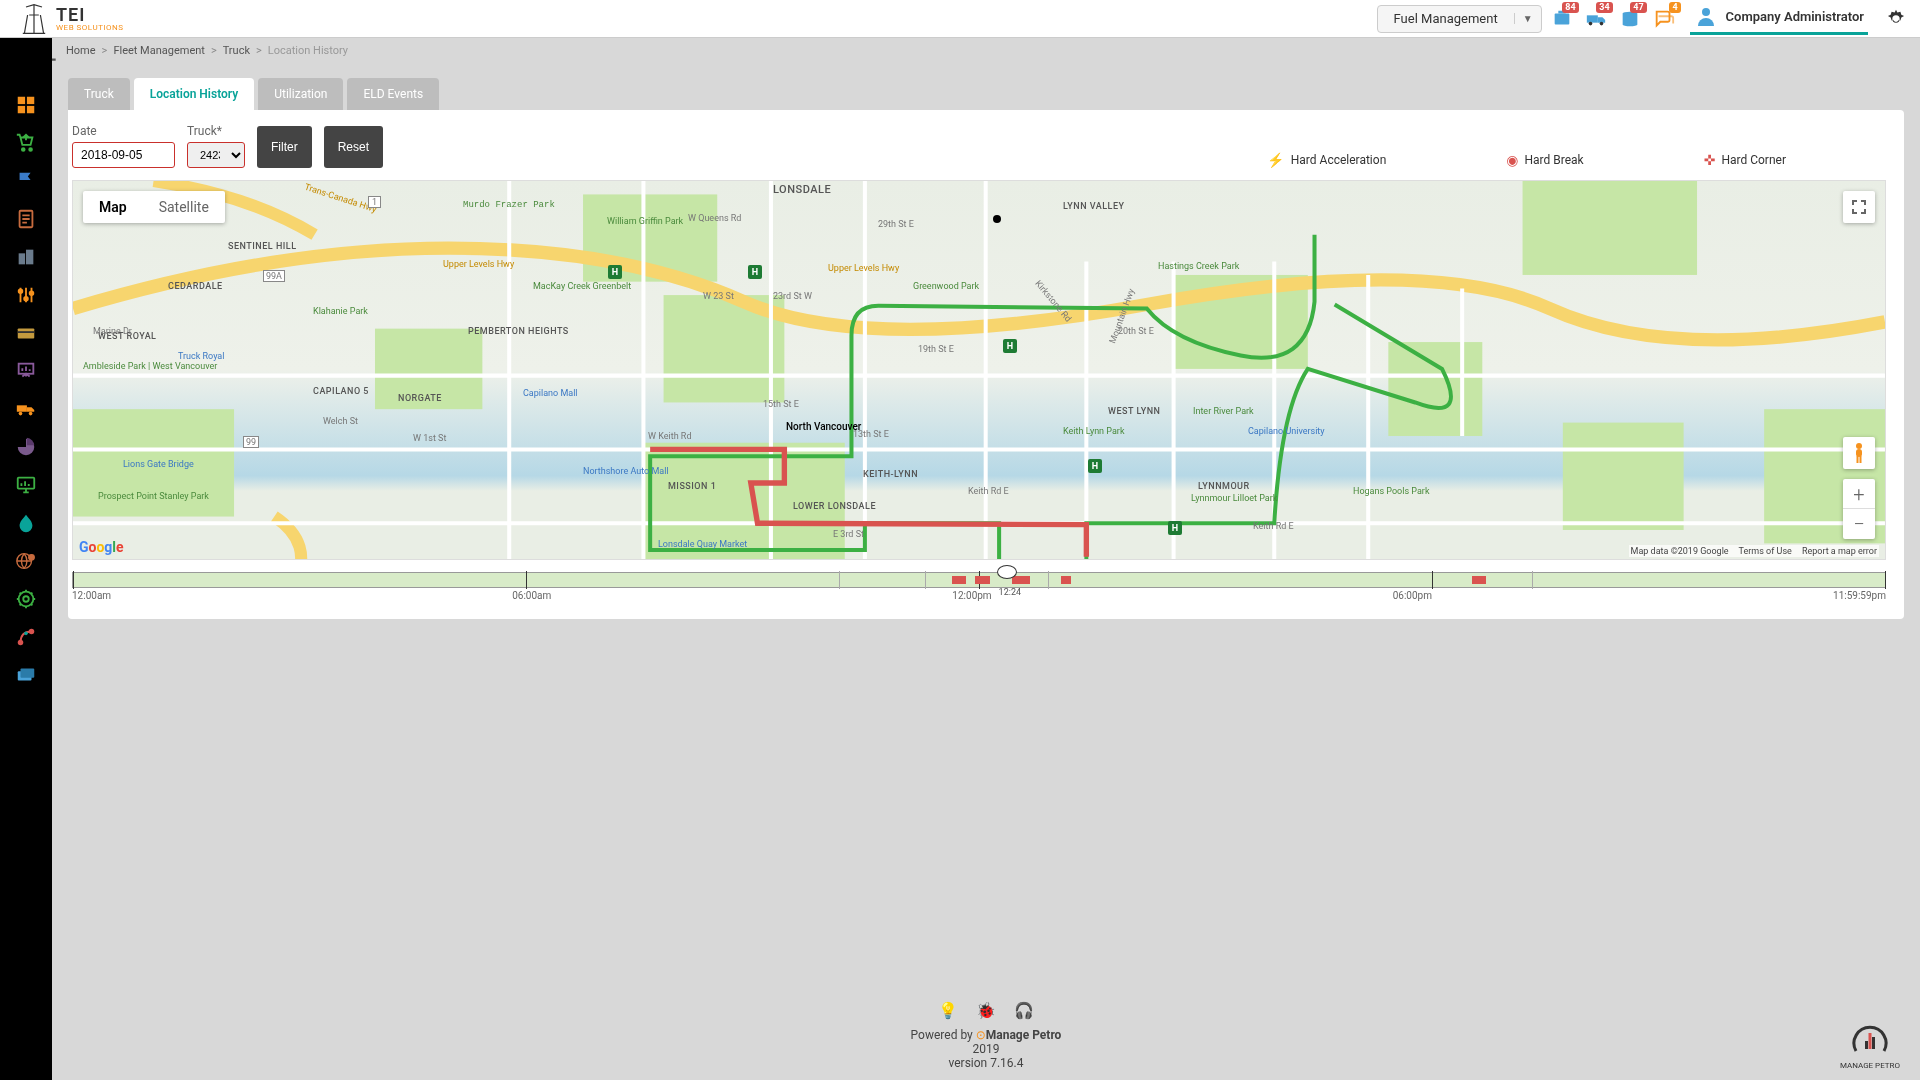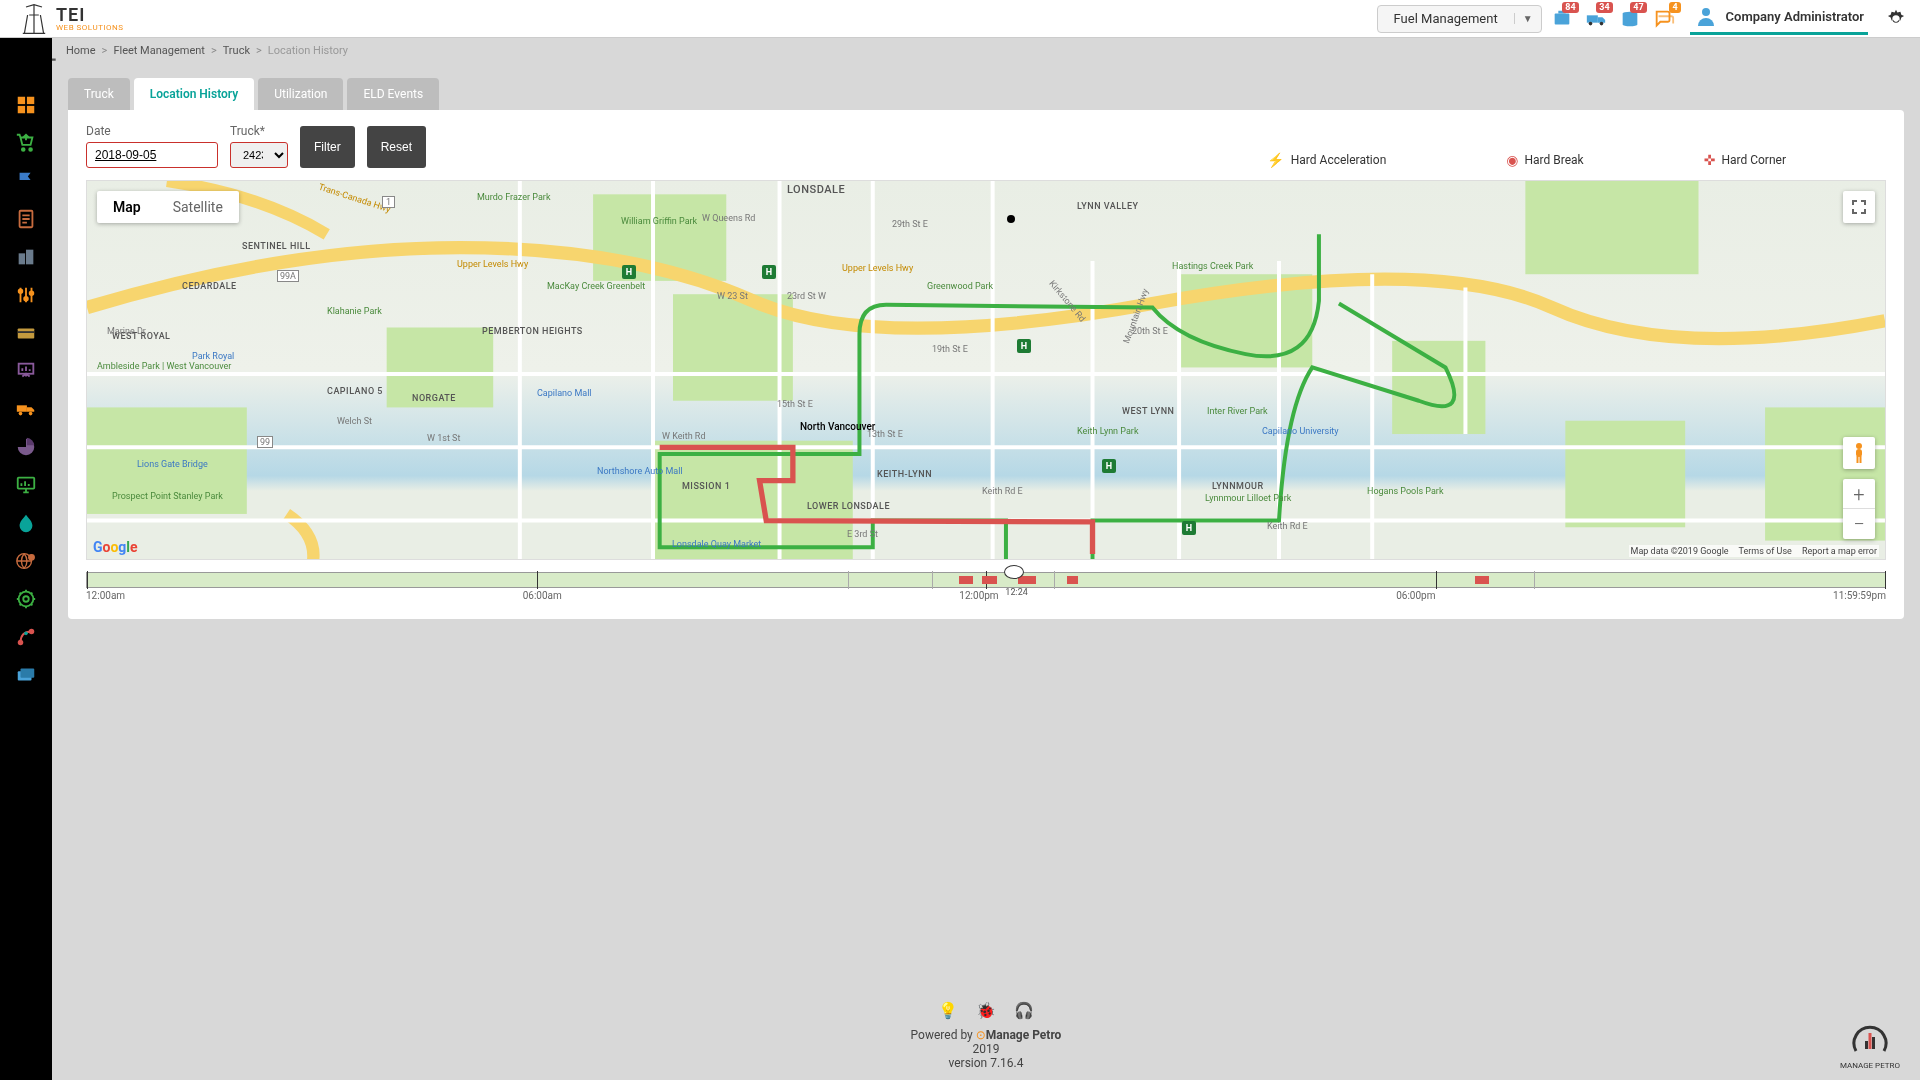--- a/index.html
+++ b/index.html
@@ -40,26 +40,26 @@
 
 
 .main { position: absolute; left: 52px; right: 0; top: 62px; bottom: 0; background: #d8d8d8; padding: 16px 16px 0 16px; }
 
 
 .tabs { display: flex; gap: 4px; }
 .tab { background: #bdbdbd; color: #fff; padding: 9px 16px; font-size: 12px; border-radius: 4px 4px 0 0; cursor: pointer; }
 .tab.active { background: #fff; color: #09a399; font-weight: 600; }
 
 
-.panel { background: #fff; border-radius: 0 4px 4px 4px; padding: 14px 18px 18px 18px; min-height: 500px; }
+.panel { background: #fff; border-radius: 0 4px 4px 4px; padding: 14px 18px 18px 4px; min-height: 500px; }
 .filter-row { display: flex; align-items: flex-end; gap: 12px; }
 .form-group { display: flex; flex-direction: column; gap: 4px; }
 .form-group label { font-size: 12px; color: #666; }
 .form-group input, .form-group select { border: 1px solid #c9302c; border-radius: 3px; padding: 4px 8px; font-size: 12px; height: 26px; }
-.form-group input { width: 132px; text-decoration: underline; }
+.form-group input { width: 103px; }
 .form-group select { width: 58px; font-size: 11px; }
 .btn-dark { background: #444; color: #fff; border: none; border-radius: 3px; padding: 0 14px; height: 42px; font-size: 12px; cursor: pointer; }
 .legend-right { margin-left: auto; display: flex; gap: 120px; padding-right: 100px; }
 .legend-item { display: flex; align-items: center; gap: 6px; font-size: 12px; color: #333; }
 .legend-item .ico { color: #d9534f; font-size: 14px; }
 
 
 .map-wrap { position: relative; margin-top: 12px; height: 380px; border: 1px solid #ddd; overflow: hidden; }
 .map-bg { position: absolute; inset: 0; background: linear-gradient(180deg,#e9eee5 0%,#eef1ea 50%,#b6d8e6 78%,#e9eee5 82%); }
 .map-roads { position: absolute; inset: 0; }
@@ -388,34 +388,34 @@
       <span class="map-label place" style="left:325px; top:212px;">NORGATE</span>
       <span class="map-label place" style="left:700px; top:2px; font-size:11px;">LONSDALE</span>
       <span class="map-label place" style="left:595px; top:300px;">MISSION 1</span>
       <span class="map-label place" style="left:720px; top:320px;">LOWER LONSDALE</span>
       <span class="map-label place" style="left:790px; top:288px;">KEITH-LYNN</span>
       <span class="map-label" style="left:705px; top:240px; color:#000; font-size:10px; font-weight:500;margin-left:8px;">North Vancouver</span>
       <span class="map-label place" style="left:1035px; top:225px;">WEST LYNN</span>
       <span class="map-label place" style="left:990px; top:20px;">LYNN VALLEY</span>
       <span class="map-label place" style="left:1125px; top:300px;">LYNNMOUR</span>
 
-      <span class="map-label park" style="left:390px; top:11px;">Murdo Frazer Park</span>
+      <span class="map-label park" style="left:390px; top:19px;font-family:Liberation Mono, monospace;">Murdo Frazer Park</span>
       <span class="map-label park" style="left:534px; top:35px;">William Griffin Park</span>
       <span class="map-label park" style="left:460px; top:100px;">MacKay Creek Greenbelt</span>
       <span class="map-label park" style="left:240px; top:125px;">Klahanie Park</span>
       <span class="map-label park" style="left:10px; top:180px;">Ambleside Park | West Vancouver</span>
       <span class="map-label park" style="left:25px; top:310px;">Prospect Point Stanley Park</span>
       <span class="map-label park" style="left:840px; top:100px;">Greenwood Park</span>
       <span class="map-label park" style="left:990px; top:245px;">Keith Lynn Park</span>
       <span class="map-label park" style="left:1085px; top:80px;">Hastings Creek Park</span>
       <span class="map-label park" style="left:1120px; top:225px;">Inter River Park</span>
       <span class="map-label park" style="left:1118px; top:312px;">Lynnmour Lilloet Park</span>
       <span class="map-label park" style="left:1280px; top:305px;">Hogans Pools Park</span>
 
-      <span class="map-label poi" style="left:105px; top:170px;">Park Royal</span>
+      <span class="map-label poi" style="left:105px; top:170px;">Truck Royal</span>
       <span class="map-label poi" style="left:450px; top:207px;">Capilano Mall</span>
       <span class="map-label poi" style="left:510px; top:285px;">Northshore Auto Mall</span>
       <span class="map-label poi" style="left:50px; top:278px;">Lions Gate Bridge</span>
       <span class="map-label poi" style="left:585px; top:358px;">Lonsdale Quay Market</span>
       <span class="map-label poi" style="left:1175px; top:245px;">Capilano University</span>
 
       <span class="map-label road" style="left:370px; top:78px;">Upper Levels Hwy</span>
       <span class="map-label road" style="left:755px; top:82px;">Upper Levels Hwy</span>
       <span class="map-label road" style="left:230px; top:12px; transform:rotate(18deg);">Trans-Canada Hwy</span>
       <span class="map-label" style="left:895px; top:305px;">Keith Rd E</span>

